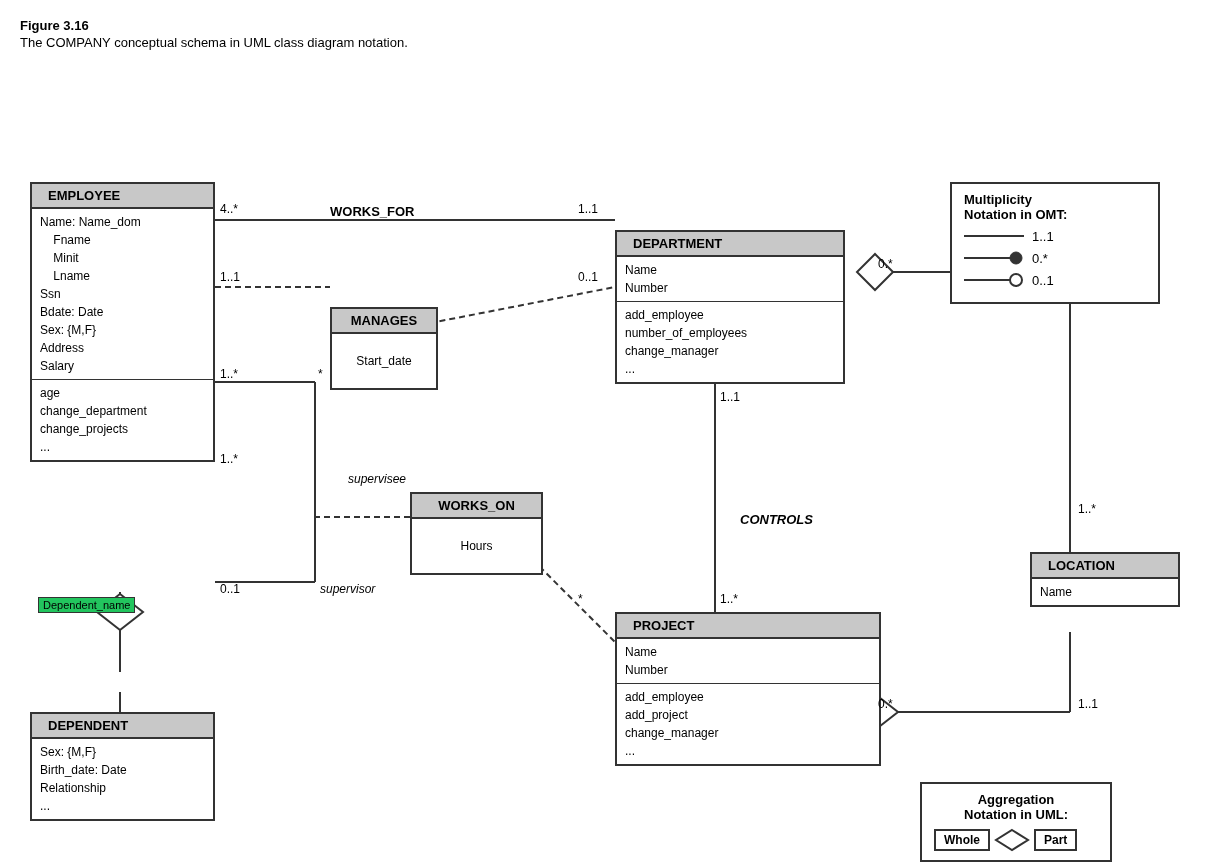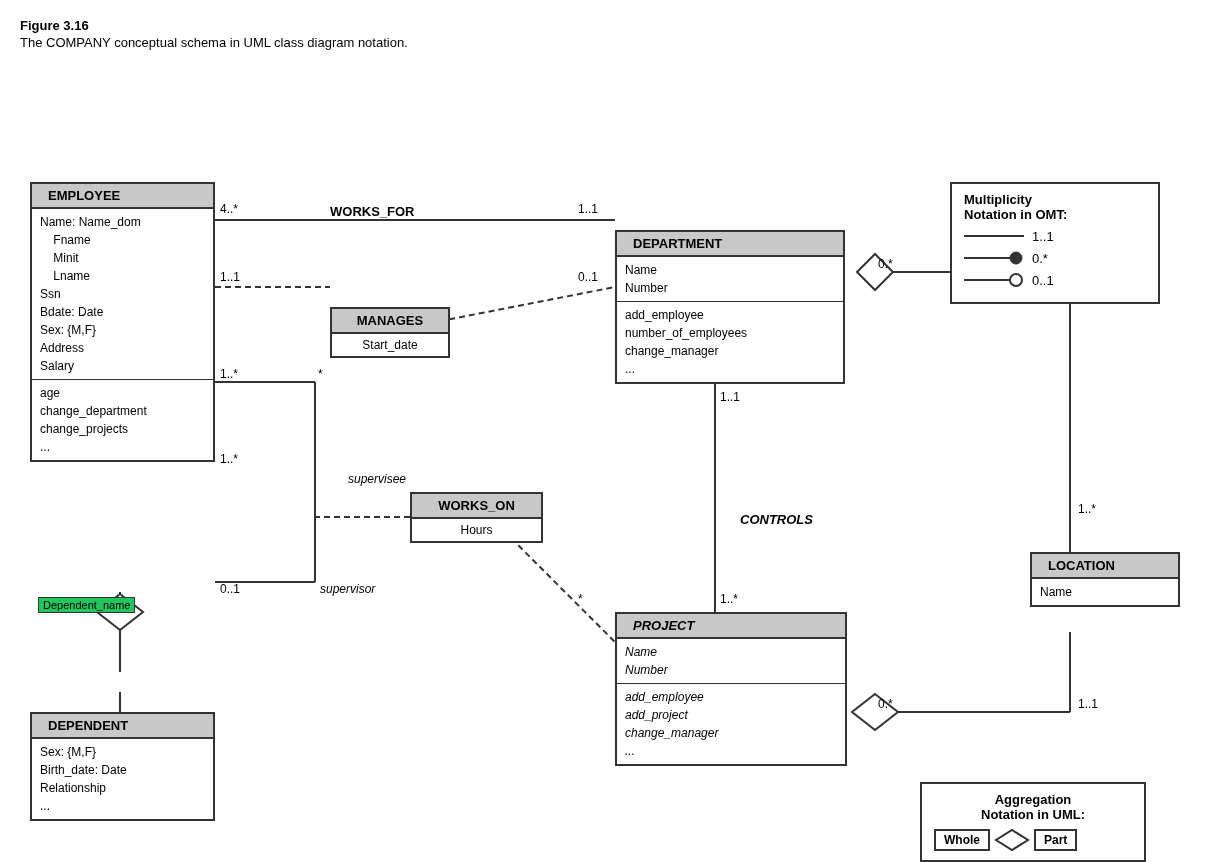--- a/index.html
+++ b/index.html
@@ -55,21 +55,21 @@
     }
     .assoc-box .assoc-header {
       background: #c8c8c8;
       font-weight: bold;
       padding: 4px 8px;
       border-bottom: 2px solid #333;
       font-size: 13px;
       text-align: center;
     }
     .assoc-box .assoc-attr {
-      padding: 4px 8px;
+      padding: 20px 8px;
       font-size: 12px;
       text-align: center;
     }
     
     .lines-svg {
       position: absolute;
       top: 0; left: 0;
       width: 100%;
       height: 100%;
       pointer-events: none;
@@ -214,21 +214,21 @@
   <div class="uml-class" style="left:595px; top:110px; width:230px;margin-top:48px;">
     <div class="class-header">DEPARTMENT</div>
     <div class="class-section" style="white-space:pre-wrap;">Name
 Number</div>
     <div class="class-section" style="white-space:pre-wrap;">add_employee
 number_of_employees
 change_manager
 ...</div>
   </div>
 
-  <div class="uml-class" style="left:595px; top:540px; width:232px;font-style:italic;">
+  <div class="uml-class" style="left:595px; top:540px; width:266px;">
     <div class="class-header">PROJECT</div>
     <div class="class-section" style="white-space:pre-wrap;">Name
 Number</div>
     <div class="class-section" style="white-space:pre-wrap;">add_employee
 add_project
 change_manager
 ...</div>
   </div>
 
   <div class="uml-class" style="left:10px; top:640px; width:185px;">
@@ -237,21 +237,21 @@
 Birth_date: Date
 Relationship
 ...</div>
   </div>
 
   <div class="uml-class" style="left:1010px; top:480px; width:150px;">
     <div class="class-header">LOCATION</div>
     <div class="class-section" style="white-space:pre-wrap;">Name</div>
   </div>
 
-  <div class="assoc-box" style="left:310px; top:235px; width:120px;">
+  <div class="assoc-box" style="left:310px; top:235px; width:108px;">
     <div class="assoc-header">MANAGES</div>
     <div class="assoc-attr">Start_date</div>
   </div>
 
   <div class="assoc-box" style="left:390px; top:420px; width:133px;">
     <div class="assoc-header">WORKS_ON</div>
     <div class="assoc-attr">Hours</div>
   </div>
 
   <div class="diag-label-bold" style="left:310px; top:132px;">WORKS_FOR</div>
@@ -308,21 +308,21 @@
 
     <div class="notation-row">
       <svg width="60" height="16">
         <line x1="0" y1="8" x2="48" y2="8" stroke="#333" stroke-width="2"></line>
         <circle cx="52" cy="8" r="6" fill="white" stroke="#333" stroke-width="2"></circle>
       </svg>
       <span>0..1</span>
     </div>
   </div>
 
-  <div class="aggregation-box" style="left:900px; top:710px; width:226px;">
+  <div class="aggregation-box" style="left:900px; top:710px; width:192px;">
     <div class="agg-title">
       <span>Aggregation</span><br>
       <span>Notation in UML:</span>
     </div>
     <div class="agg-row">
       <div class="agg-item">Whole</div>
       <svg width="36" height="24">
         <polygon points="18,2 34,12 18,22 2,12" fill="white" stroke="#333" stroke-width="2"></polygon>
       </svg>
       <div class="agg-item">Part</div>

